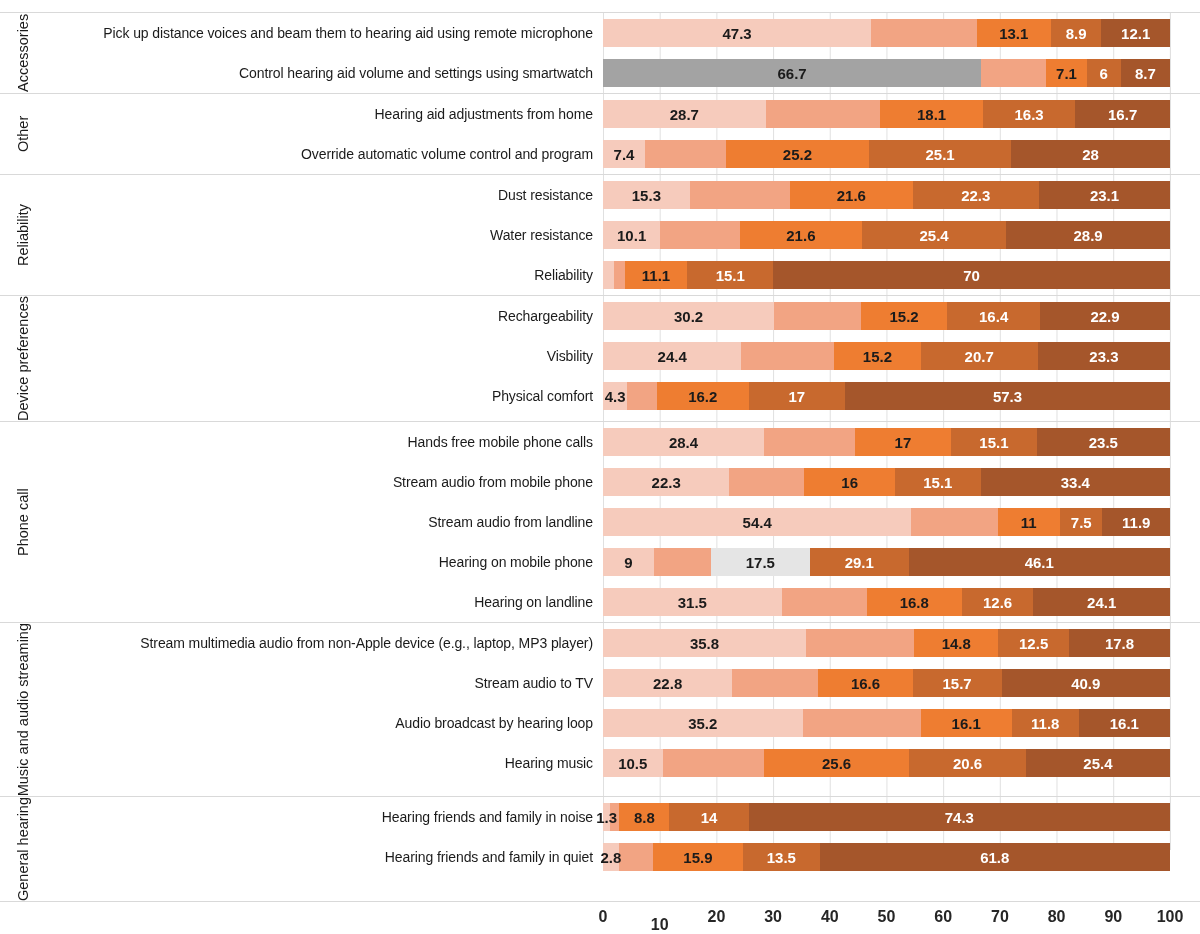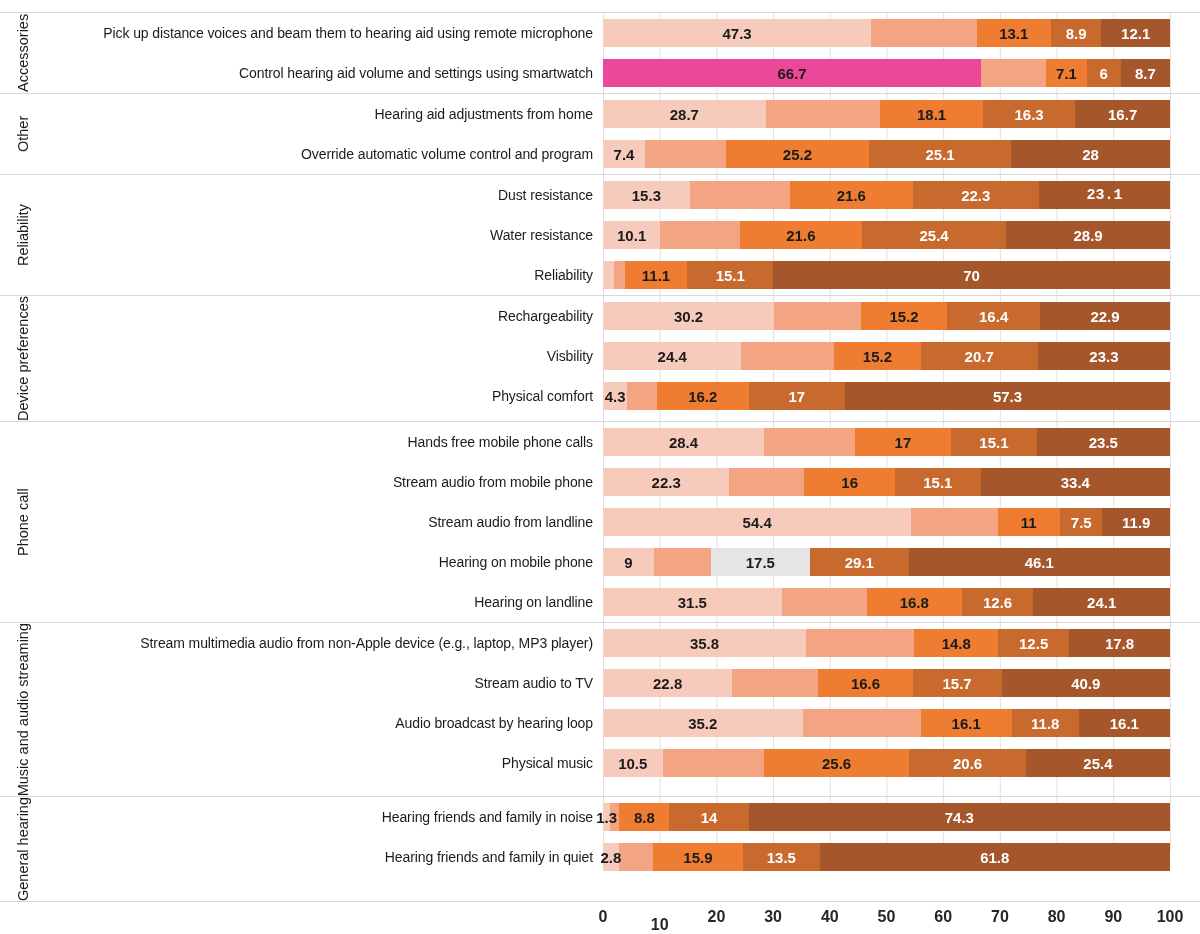--- a/index.html
+++ b/index.html
@@ -63,21 +63,21 @@
                 <span class="val" style="color: rgb(255, 255, 255);">8.9</span>
               </div>
               <div class="seg" style="width: 12.1%; background: rgb(165, 86, 43);">
                 <span class="val" style="color: rgb(255, 255, 255);">12.1</span>
               </div>
             </div>
           </div>
           <div class="row">
             <div class="cat">Control hearing aid volume and settings using smartwatch</div>
             <div class="track">
-              <div class="seg" style="width: 66.7%; background: #ec4899;">
+              <div class="seg" style="width: 66.7%; background: #a3a3a3;">
                 <span class="val" style="color: rgb(27, 27, 27);">66.7</span>
               </div>
               <div class="seg" style="width: 11.5%; background: rgb(242, 164, 131);">
                 <span class="val" style="color: rgb(27, 27, 27);"></span>
               </div>
               <div class="seg" style="width: 7.1%; background: rgb(238, 125, 49);">
                 <span class="val" style="color: rgb(27, 27, 27);">7.1</span>
               </div>
               <div class="seg" style="width: 6%; background: rgb(200, 105, 46);">
                 <span class="val" style="color: rgb(255, 255, 255);">6</span>
@@ -146,21 +146,21 @@
               <div class="seg" style="width: 17.7%; background: rgb(242, 164, 131);">
                 <span class="val" style="color: rgb(27, 27, 27);"></span>
               </div>
               <div class="seg" style="width: 21.6%; background: rgb(238, 125, 49);">
                 <span class="val" style="color: rgb(27, 27, 27);">21.6</span>
               </div>
               <div class="seg" style="width: 22.3%; background: rgb(200, 105, 46);">
                 <span class="val" style="color: rgb(255, 255, 255);">22.3</span>
               </div>
               <div class="seg" style="width: 23.1%; background: rgb(165, 86, 43);">
-                <span class="val" style="color: rgb(255, 255, 255); font-family: Liberation Mono, monospace;">23.1</span>
+                <span class="val" style="color: rgb(255, 255, 255);">23.1</span>
               </div>
             </div>
           </div>
           <div class="row">
             <div class="cat">Water resistance</div>
             <div class="track">
               <div class="seg" style="width: 10.1%; background: rgb(246, 203, 188);">
                 <span class="val" style="color: rgb(27, 27, 27);">10.1</span>
               </div>
               <div class="seg" style="width: 14%; background: rgb(242, 164, 131);">
@@ -426,21 +426,21 @@
               </div>
               <div class="seg" style="width: 11.8%; background: rgb(200, 105, 46);">
                 <span class="val" style="color: rgb(255, 255, 255);">11.8</span>
               </div>
               <div class="seg" style="width: 16.1%; background: rgb(165, 86, 43);">
                 <span class="val" style="color: rgb(255, 255, 255);">16.1</span>
               </div>
             </div>
           </div>
           <div class="row">
-            <div class="cat">Physical music</div>
+            <div class="cat">Hearing music</div>
             <div class="track">
               <div class="seg" style="width: 10.5%; background: rgb(246, 203, 188);">
                 <span class="val" style="color: rgb(27, 27, 27);">10.5</span>
               </div>
               <div class="seg" style="width: 17.9%; background: rgb(242, 164, 131);">
                 <span class="val" style="color: rgb(27, 27, 27);"></span>
               </div>
               <div class="seg" style="width: 25.6%; background: rgb(238, 125, 49);">
                 <span class="val" style="color: rgb(27, 27, 27);">25.6</span>
               </div>

